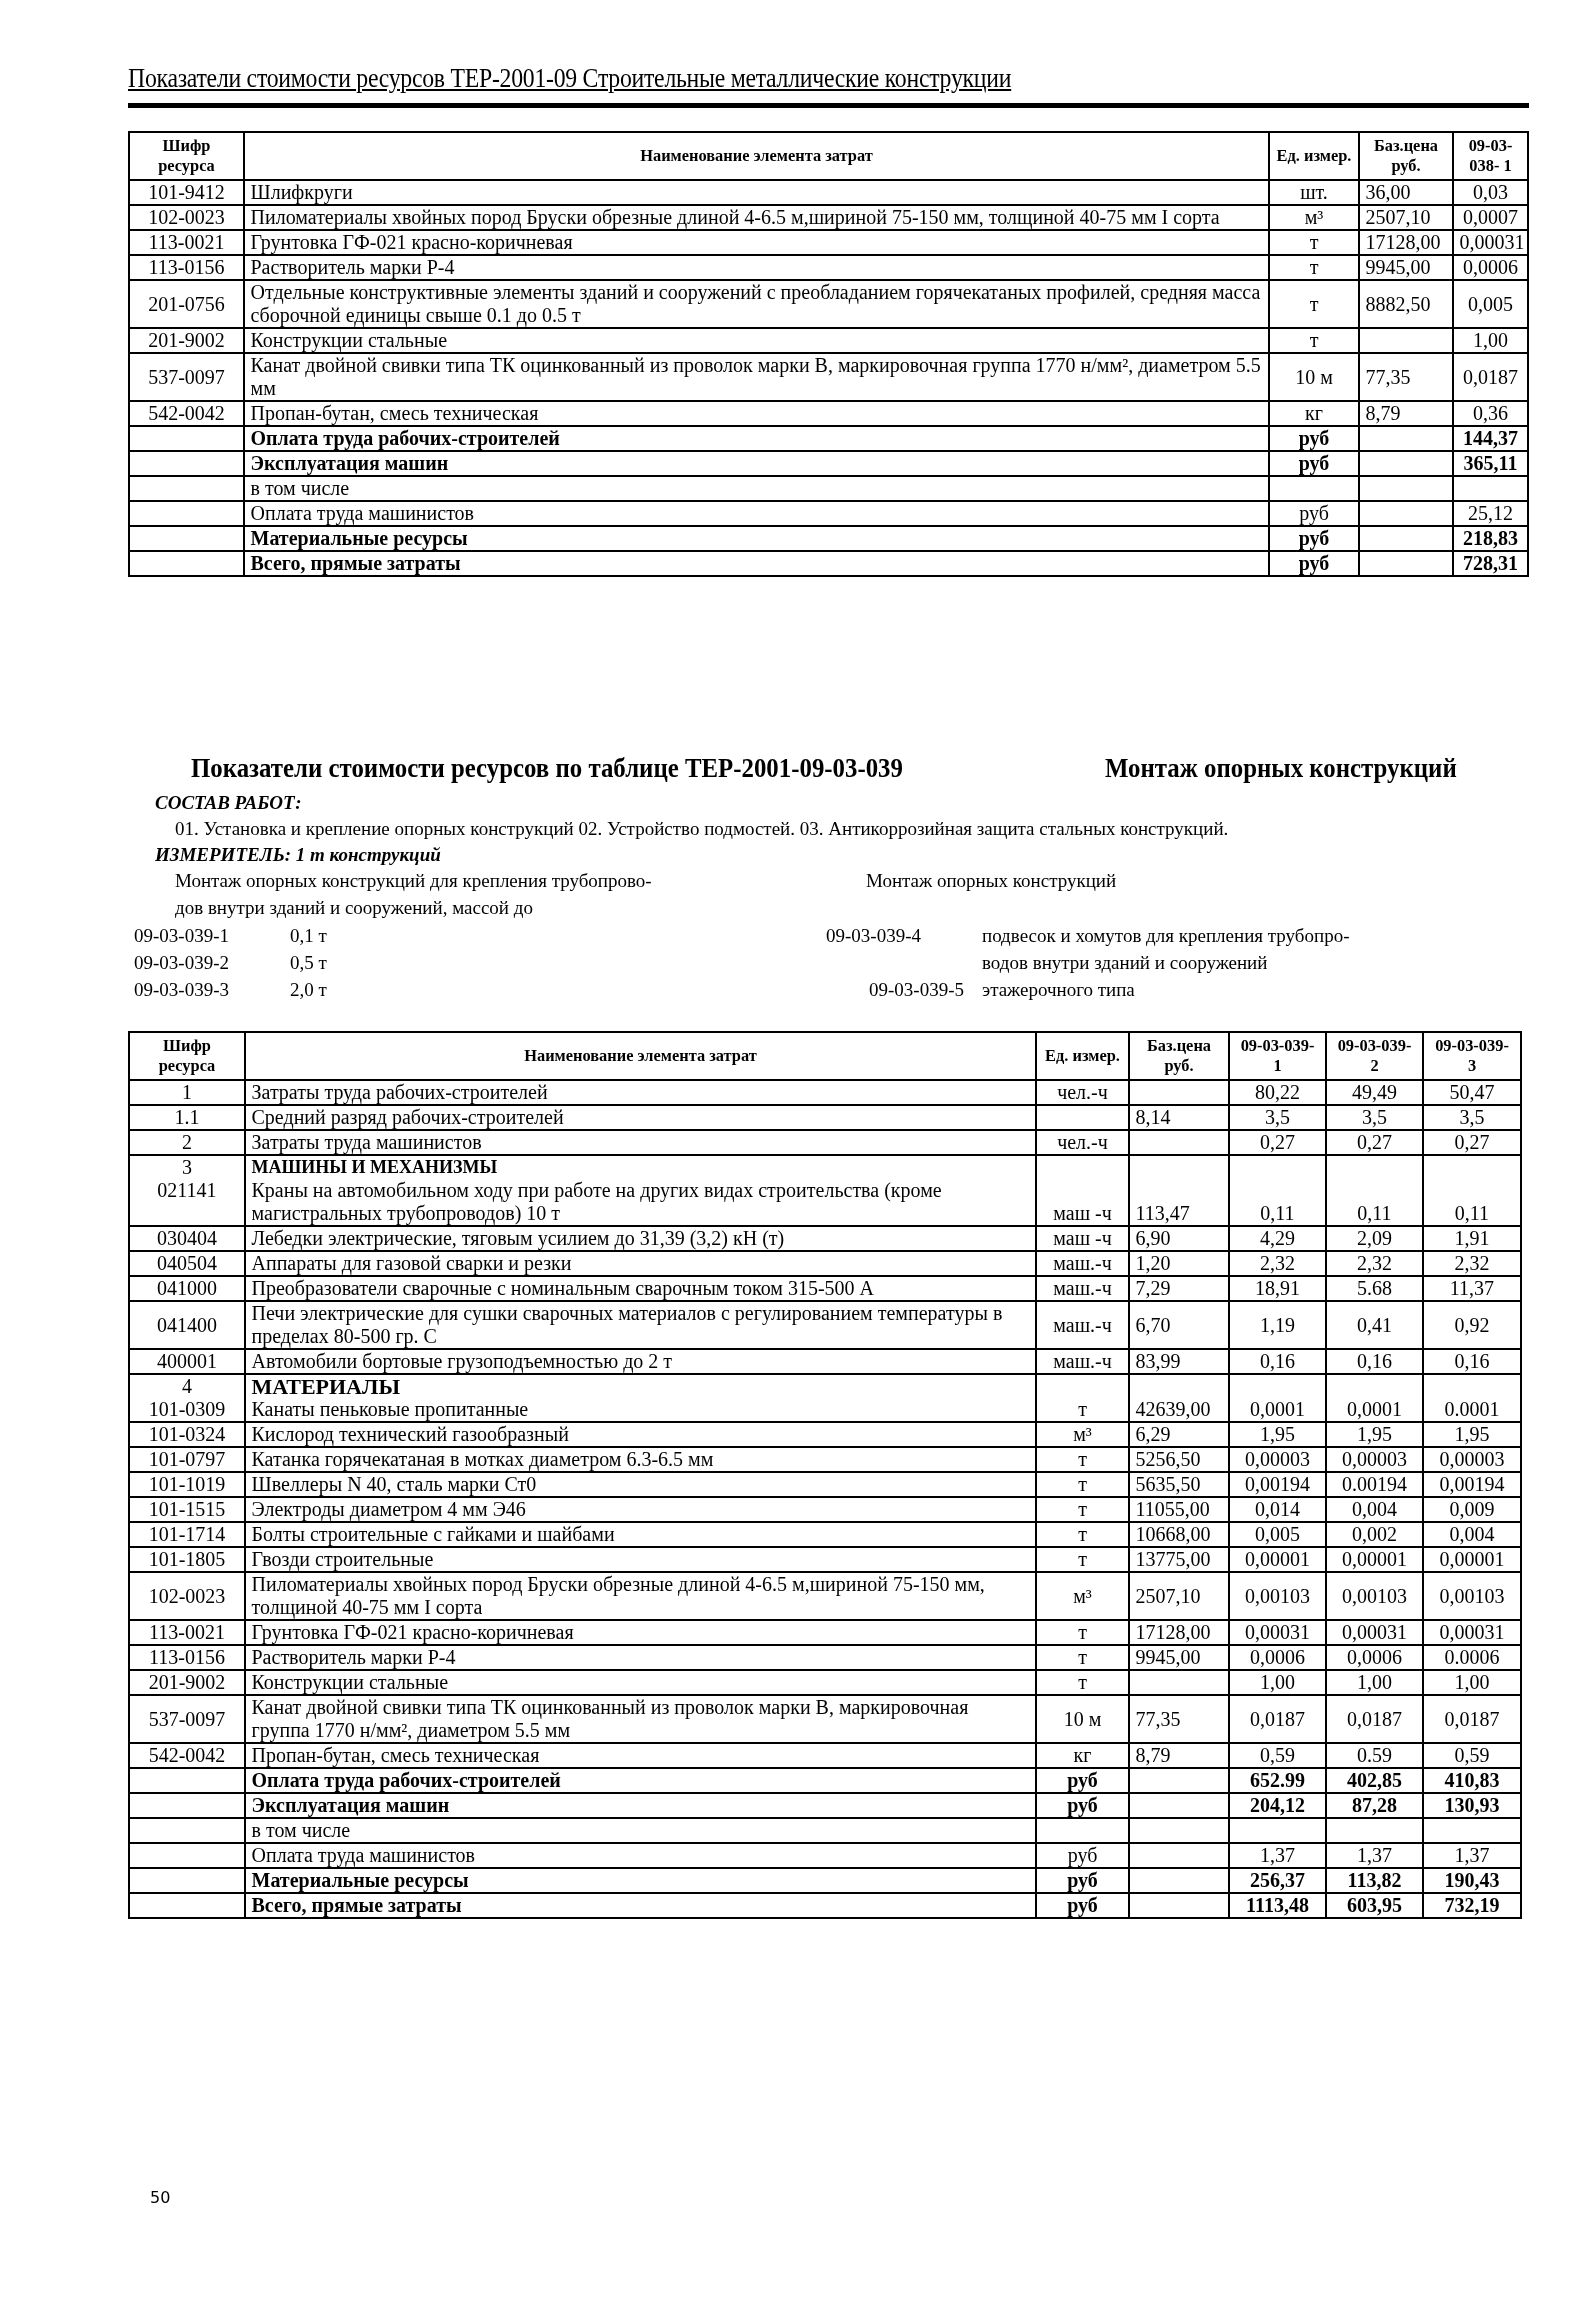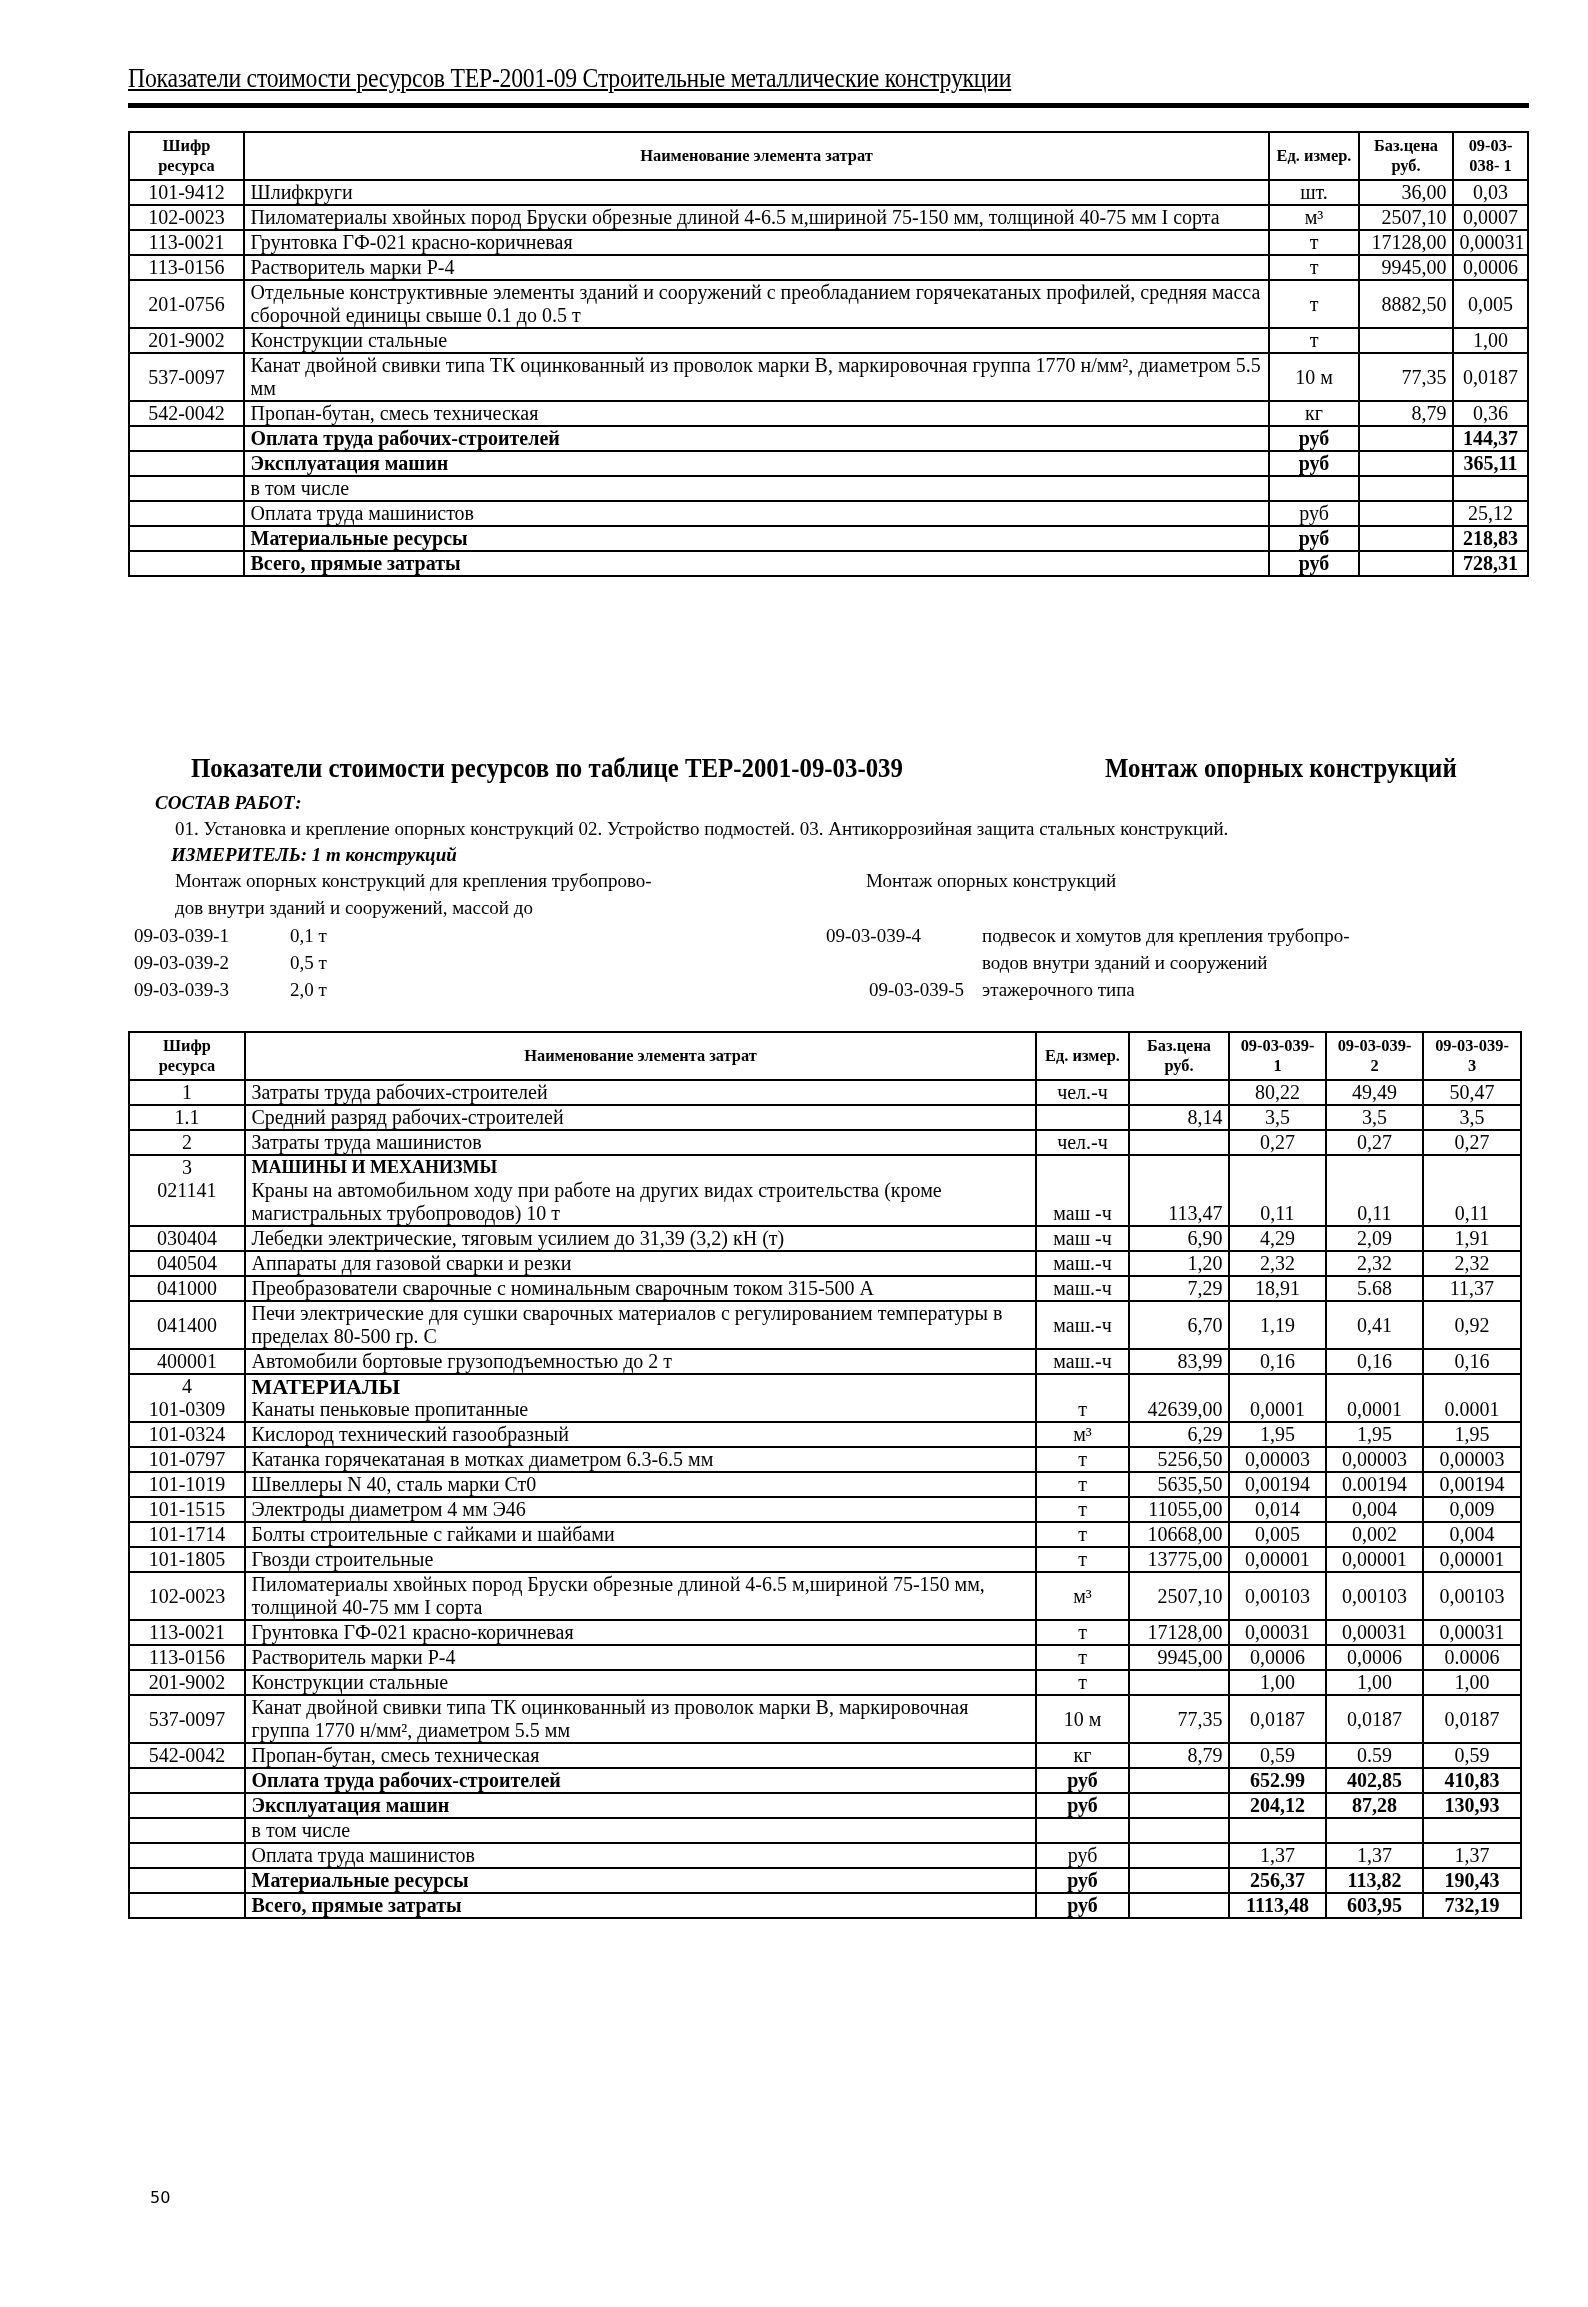--- a/index.html
+++ b/index.html
@@ -7,21 +7,21 @@
          font-family:"Liberation Serif", "DejaVu Serif", serif; color:#000; }
   .page-header { position:absolute; left:128px; top:61px; width:1404px;text-decoration:underline; }
   .page-header .title { font-size:27px; letter-spacing:-0.3px; transform:scaleX(0.88); transform-origin:left; white-space:nowrap; display:block; line-height:35px; }
   .page-header .rule { height:5.5px; background:#000; margin-top:6.8px; width:1401px; }
 
   table.res { position:absolute; border-collapse:collapse; table-layout:fixed; }
   table.res td, table.res th { border:2px solid #000; padding:0 5.5px; font-size:20px; line-height:23px; vertical-align:middle; }
   table.res th { font-weight:bold; font-size:16.4px; line-height:20.5px; text-align:center; }
   table.res td.code { text-align:center; }
   table.res td.unit { text-align:center; }
-  table.res td.price { text-align:right; }
+  table.res td.price { text-align:left; }
   table.res td.val { text-align:center; }
   table.res td.name { text-align:left; }
   table.res tr.summary td.name { font-weight:bold; }
   table.res tr.summary td.val { font-weight:bold; }
   table.res tr.summary td.unit { font-weight:bold; }
   table.res tr.plain-summary td.name { font-weight:normal; }
   table.res tr.plain-summary td.val, table.res tr.plain-summary td.unit { font-weight:normal; }
   table.res tr.section td.name { font-weight:bold; font-size:22px; }
   table.res tr.section td.code { vertical-align:top; }
 
@@ -164,21 +164,21 @@
     </tbody>
 </table>
 
 <div class="sec2-title">
   <span class="left">Показатели стоимости ресурсов по таблице ТЕР-2001-09-03-039</span>
   <span class="right">Монтаж опорных конструкций</span>
 </div>
 
 <div class="meta bi" style="left:155px;top:789px;">СОСТАВ РАБОТ:</div>
 <div class="meta" style="left:175px;top:815px;">01. Установка и крепление опорных конструкций  02. Устройство подмостей. 03. Антикоррозийная защита стальных конструкций.</div>
-<div class="meta" style="left:155px;top:841px;margin-left:16px;">
+<div class="meta" style="left:155px;top:841px;">
   <b><i>ИЗМЕРИТЕЛЬ:</i></b>
   <i style="font-weight:bold">1 т конструкций</i>
 </div>
 <div class="meta" style="left:175px;top:867px;">Монтаж опорных конструкций для крепления трубопрово-</div>
 <div class="meta" style="left:175px;top:894px;">дов внутри зданий и сооружений, массой до</div>
 <div class="meta" style="left:866px;top:867px;">Монтаж опорных конструкций</div>
 
 <div>
   <div class="variant" style="left:134px;top:922px;">09-03-039-1</div>
   <div class="variant" style="left:290px;top:922px;">0,1 т</div>

